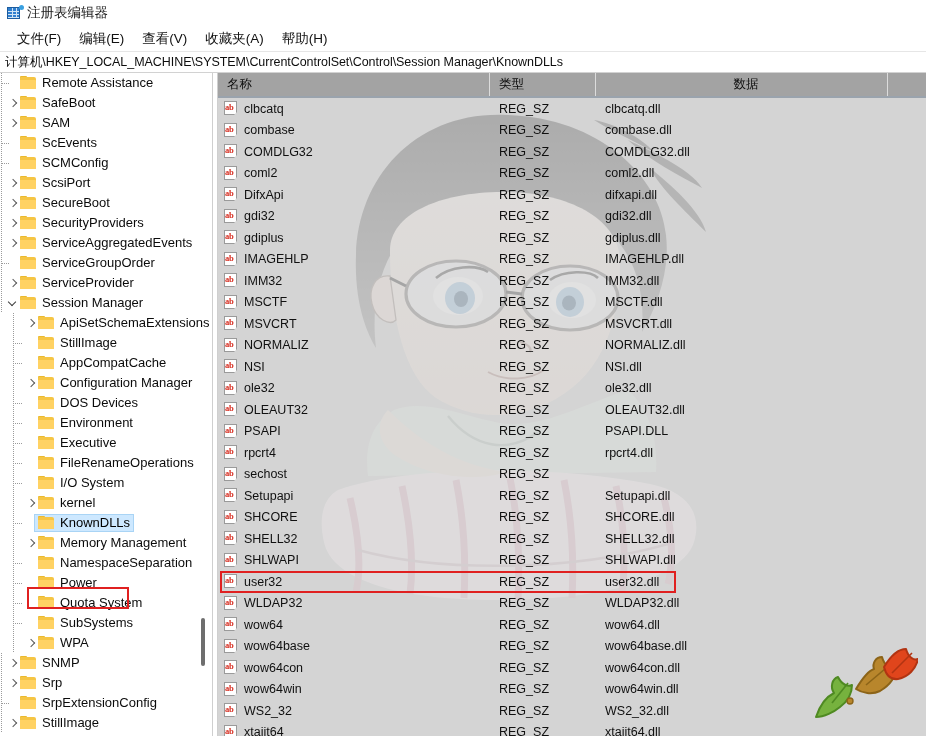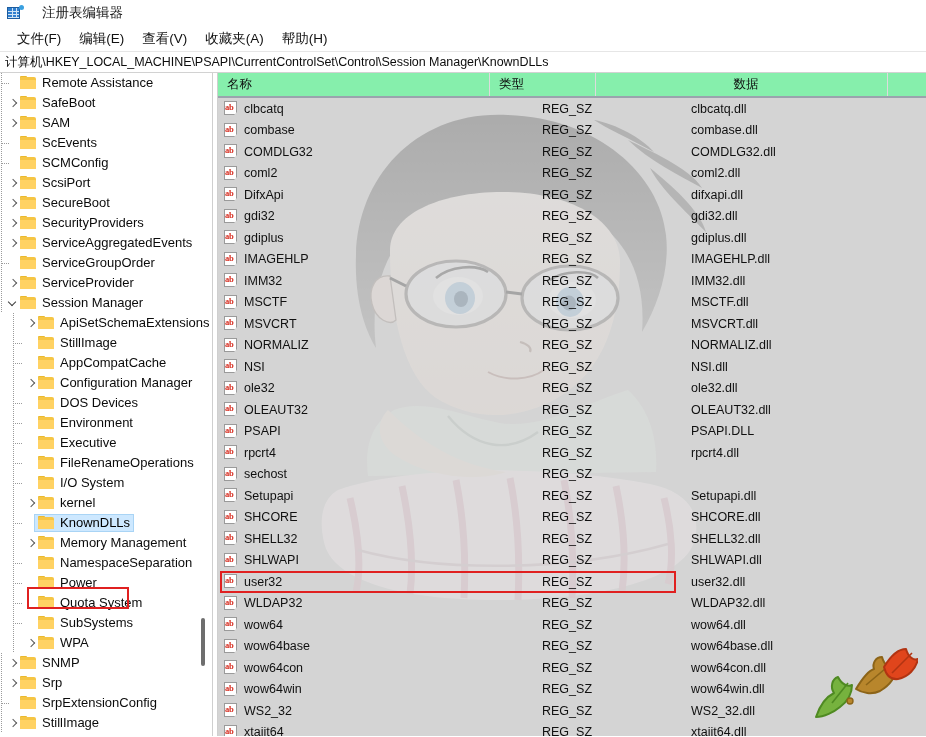--- a/index.html
+++ b/index.html
@@ -11,21 +11,21 @@
     font-family: "Liberation Sans", "DejaVu Sans", sans-serif;
   }
 
   
   #titlebar {
     height: 26px;
     background: #ffffff;
     display: flex;
     align-items: center;
     padding-left: 7px;
-    gap: 19px;
+    gap: 4px;
   }
   #app-icon {
     width: 16px; height: 16px;
     position: relative;
     flex: 0 0 auto;
   }
   #app-icon .grid {
     position: absolute; left: 0; top: 2px;
     width: 13px; height: 12px;
     background: #2f7fd0;
@@ -235,21 +235,21 @@
   
   #list-pane {
     flex: 1 1 auto;
     position: relative;
     overflow: hidden;
     background: #d4d4d4;
   }
   #list-header {
     display: flex;
     height: 25px;
-    background: #86efac;
+    background: #a3a3a3;
     border-bottom: 2px solid #9aa3ad;
     position: relative;
     z-index: 3;
   }
   .col-h {
     font-size: 12.5px;
     color: #0d0d0d;
     line-height: 23px;
     padding-left: 9px;
     border-right: 1px solid #dcdcdc;
@@ -289,21 +289,20 @@
   #rows {
     position: relative;
     z-index: 2;
   }
   .lrow {
     height: 21.5px;
     display: flex;
     align-items: center;
     position: relative;
     cursor: default;
-    gap: 43px;
   }
   .lrow .cell {
     font-size: 12.5px;
     color: #101010;
     white-space: nowrap;
     overflow: hidden;
     flex: 0 0 auto;
   }
   .lrow .c-name { width: 272px; display: flex; align-items: center; padding-left: 6px; }
   .lrow .c-type { width: 106px; padding-left: 9px; }
@@ -359,21 +358,21 @@
 
 <div id="menubar">
     <div class="menu-item">文件(F)</div>
     <div class="menu-item">编辑(E)</div>
     <div class="menu-item">查看(V)</div>
     <div class="menu-item">收藏夹(A)</div>
     <div class="menu-item">帮助(H)</div>
   </div>
 
 <div id="addressbar">
-  <div id="address-text">计算机\HKEY_LOCAL_MACHINE\PSAPI\CurrentControlSet\Control\Session Manager\KnownDLLs</div>
+  <div id="address-text">计算机\HKEY_LOCAL_MACHINE\SYSTEM\CurrentControlSet\Control\Session Manager\KnownDLLs</div>
 </div>
 
 <div id="main">
 
   <div id="tree-pane">
     <div id="tree-list">
         <div class="tree-row">
           <div class="indent" style="width: 6px;">
             <div class="dotline" style="left: 1px;"></div>
             <div class="dotstub" style="left: 2px;"></div>

